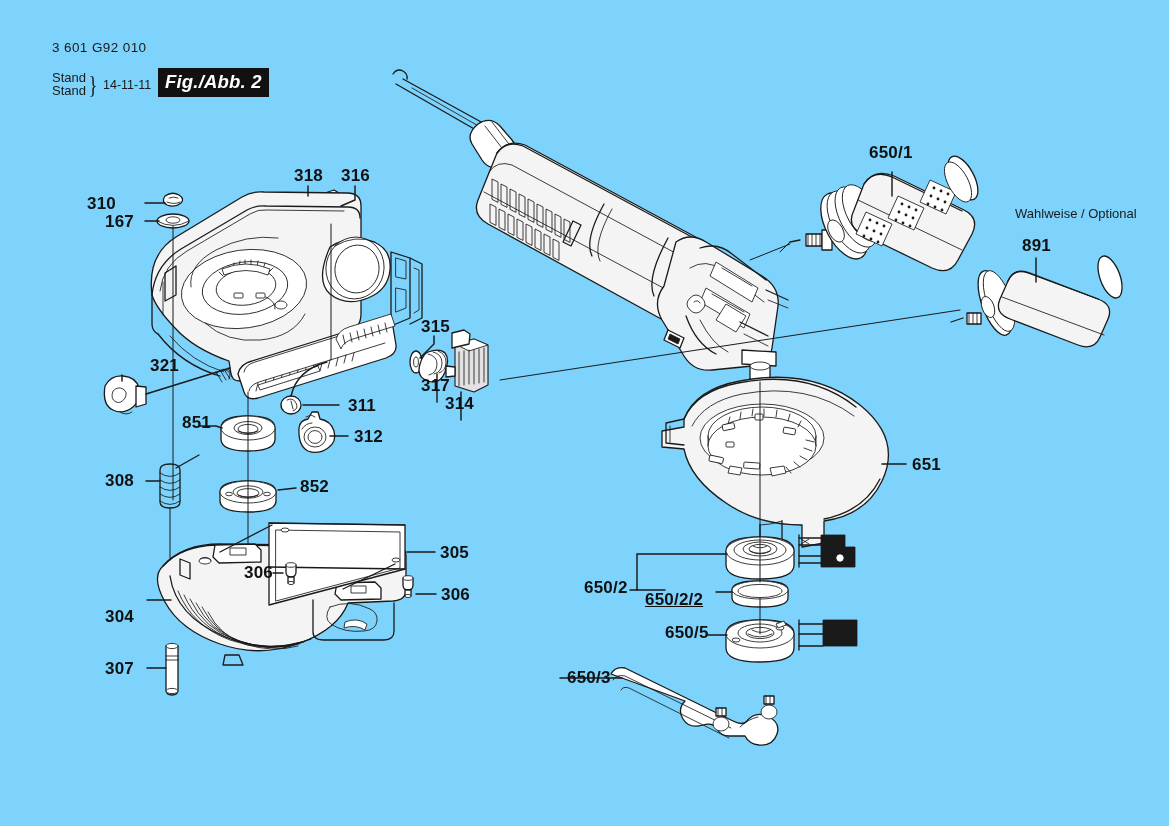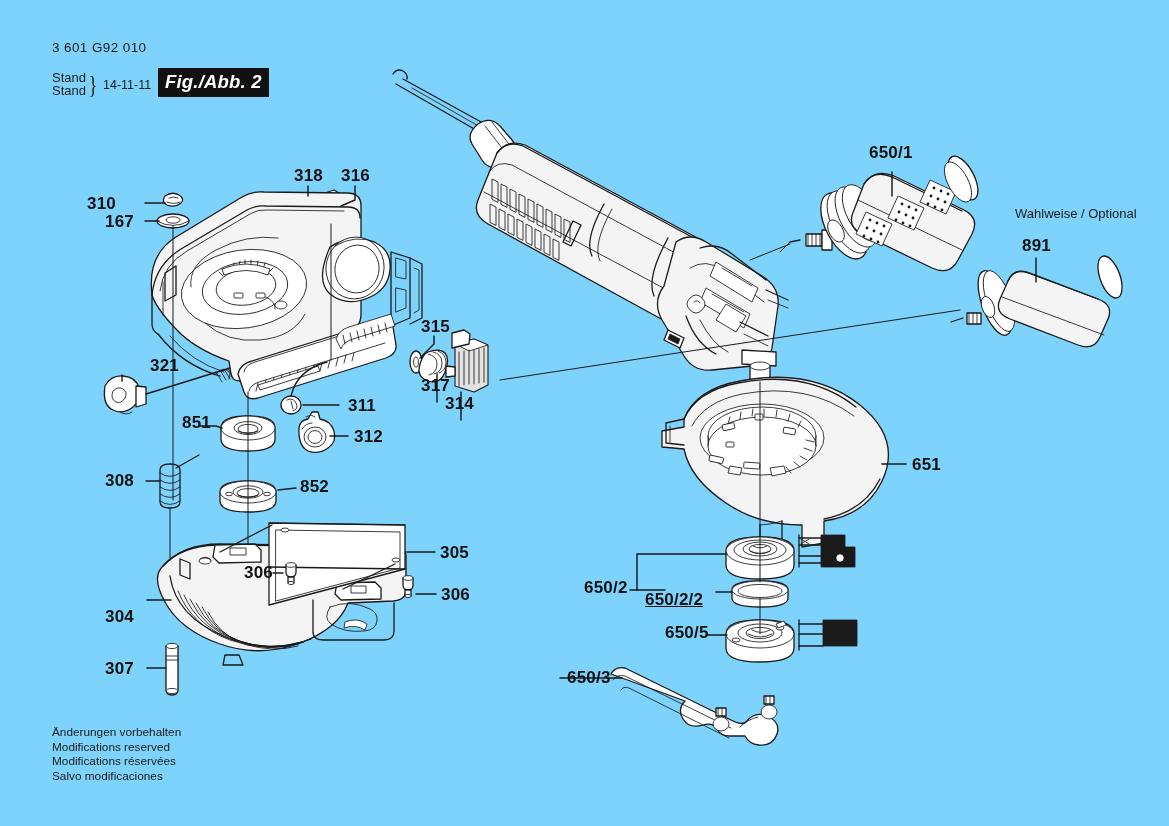--- a/index.html
+++ b/index.html
@@ -786,20 +786,14 @@
   <div class="callout" style="left:869px; top:143px;">650/1</div>
   <div class="callout" style="left:1022px; top:236px;">891</div>
   <div class="callout" style="left:912px; top:455px;">651</div>
   <div class="callout" style="left:584px; top:578px;">650/2</div>
   <div class="callout" style="left:645px; top:590px;text-decoration:underline;">650/2/2</div>
   <div class="callout" style="left:665px; top:623px;">650/5</div>
   <div class="callout" style="left:567px; top:668px;">650/3</div>
 
   <div class="note-text" style="left:979px; top:206px;margin-left:36px;">Wahlweise / Optional</div>
 
-  <div id="footer-block">
-    <div>Änderungen vorbehalten</div>
-    <div>Modifications reserved</div>
-    <div>Modifications réservées</div>
-    <div>Salvo modificaciones</div>
-  </div>
 
 </div>
 
 </body></html>

